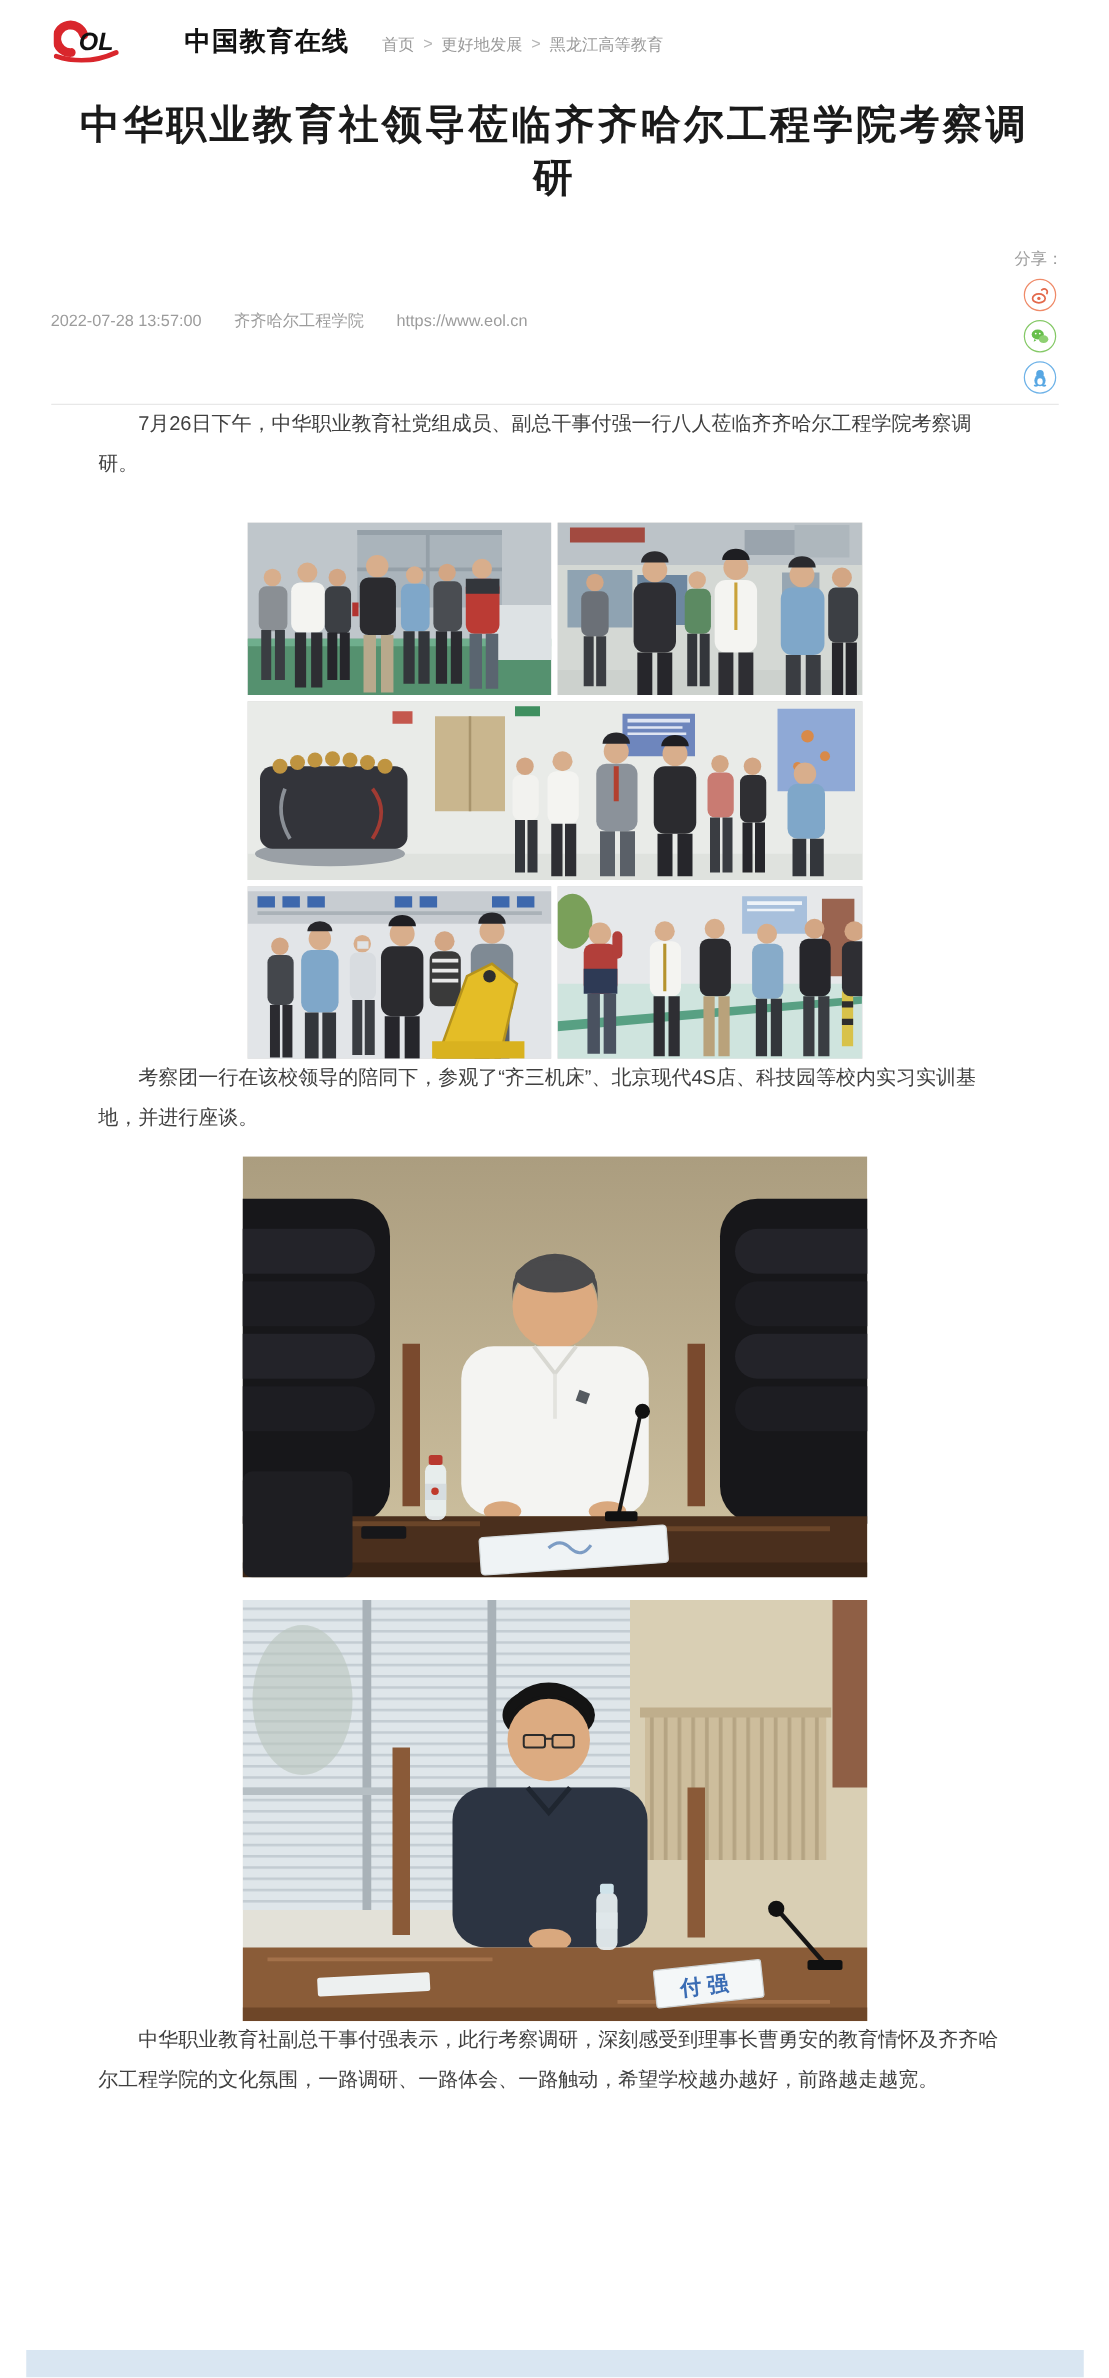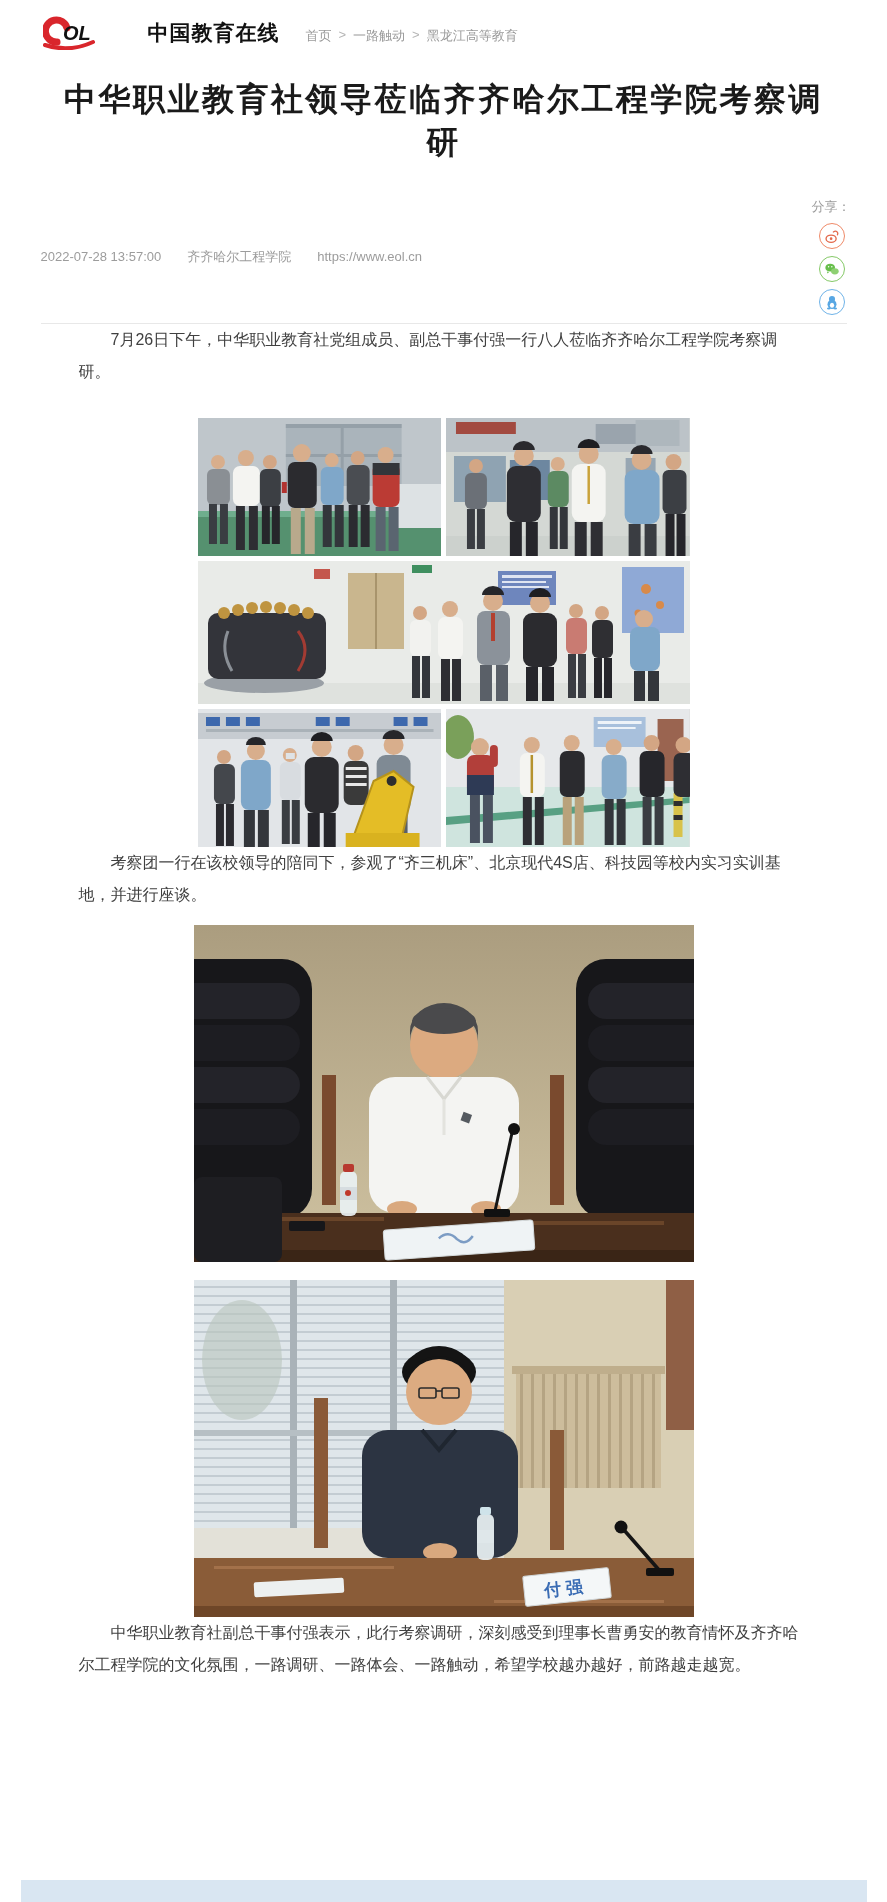--- a/index.html
+++ b/index.html
@@ -63,21 +63,21 @@
       <svg class="logo-mark" viewBox="0 0 52 34">
         <path d="M24 12 A11 11 0 1 0 14 26" fill="none" stroke="#d9262c" stroke-width="7" stroke-linecap="round"></path>
         <text x="20" y="24" font-size="20" font-weight="bold" font-style="italic" fill="#111">OL</text>
         <path d="M2 29 Q 26 37 50 26" fill="none" stroke="#d9262c" stroke-width="4" stroke-linecap="round"></path>
       </svg>
       <span class="logo-text">中国教育在线</span>
     </div>
     <nav class="breadcrumb">
       <a href="#">首页</a>
       <span class="sep">&gt;</span>
-      <a href="#">一路触动</a>
+      <a href="#">更好地发展</a>
       <span class="sep">&gt;</span>
       <a href="#">黑龙江高等教育</a>
     </nav>
   </header>
 
   <h1 class="article-title">中华职业教育社领导莅临齐齐哈尔工程学院考察调研</h1>
 
   <div class="meta">
     <span class="m-item">2022-07-28 13:57:00</span>
     <span class="m-item">齐齐哈尔工程学院</span>

